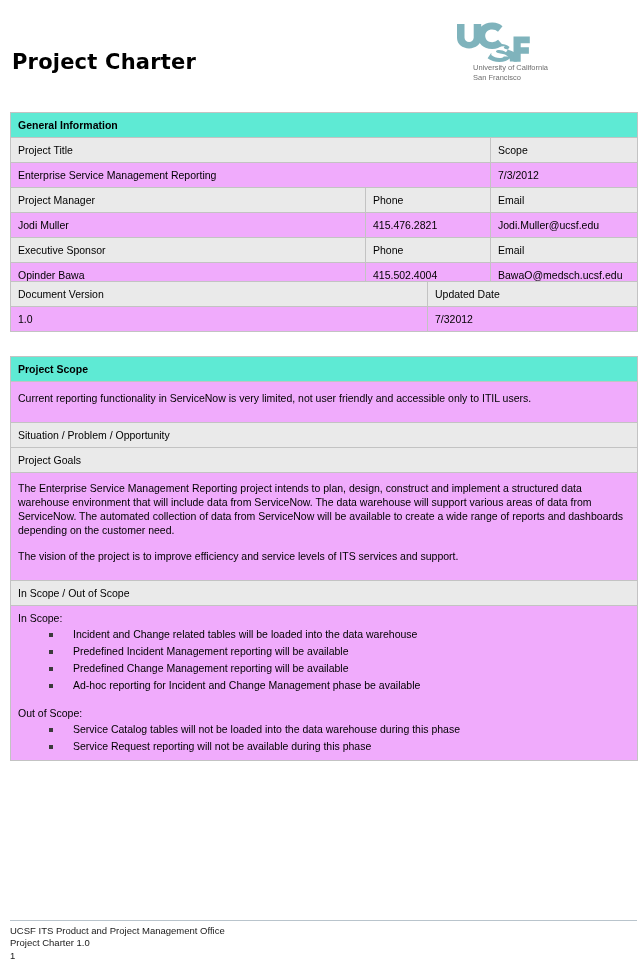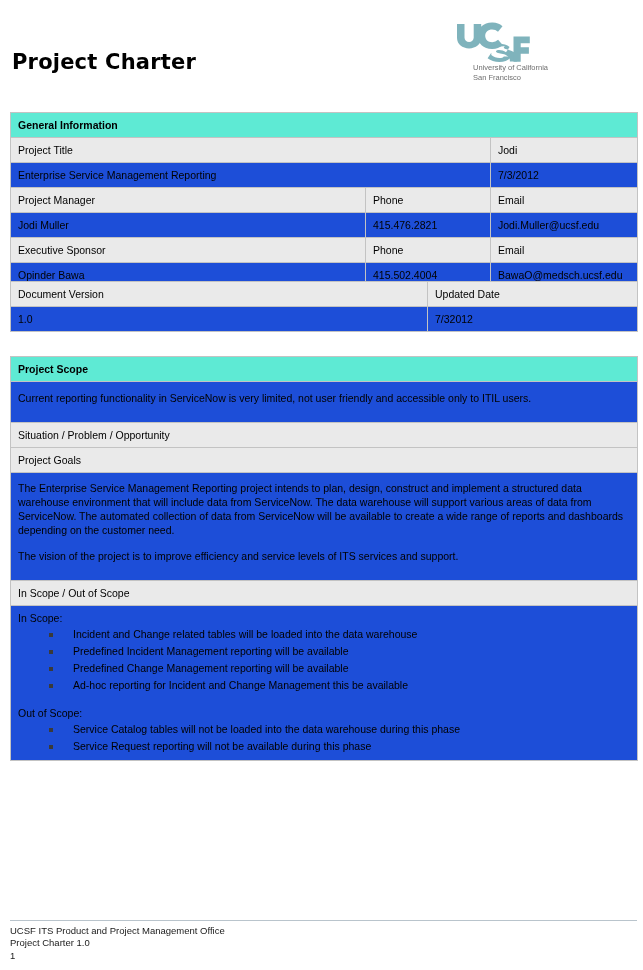--- a/index.html
+++ b/index.html
@@ -60,21 +60,21 @@
     width: 627px;
     border-collapse: collapse;
     table-layout: fixed;
     font-size: 10.5px;
   }
   .doc-table td {
     border: 1px solid #c3c3c3;
     padding: 5px 6px 5px 7px;
     vertical-align: top;
     line-height: 14px;
-    background: #1d4ed8;
+    background: #f0abfc;
   }
   .doc-table td.hdr {
     background: #eaeaea;
   }
   .doc-table td.hdr-strong {
     background: #5eead4;
     font-weight: bold;
   }
 
   #general-information-table { top: 112px; }
@@ -159,21 +159,21 @@
     <col style="width:355px">
     <col style="width:125px">
     <col style="width:147px">
   </colgroup>
   <tbody>
     <tr>
       <td class="hdr-strong" colspan="3">General Information</td>
     </tr>
     <tr>
       <td class="hdr" colspan="2">Project Title</td>
-      <td class="hdr">Jodi</td>
+      <td class="hdr">Scope</td>
     </tr>
     <tr>
       <td colspan="2">Enterprise Service Management Reporting</td>
       <td>7/3/2012</td>
     </tr>
     <tr>
       <td class="hdr">Project Manager</td>
       <td class="hdr">Phone</td>
       <td class="hdr">Email</td>
     </tr>
@@ -238,21 +238,21 @@
     <tr>
       <td class="hdr">In Scope / Out of Scope</td>
     </tr>
     <tr>
       <td class="scope-cell">
         <p class="scope-lead">In Scope:</p>
         <ul class="scope-list">
           <li>Incident and Change related tables will be loaded into the data warehouse</li>
           <li>Predefined Incident Management reporting will be available</li>
           <li>Predefined Change Management reporting will be available</li>
-          <li>Ad-hoc reporting for Incident and Change Management this be available</li>
+          <li>Ad-hoc reporting for Incident and Change Management phase be available</li>
         </ul>
         <div class="gap"></div>
         <p class="scope-lead">Out of Scope:</p>
         <ul class="scope-list">
           <li>Service Catalog tables will not be loaded into the data warehouse during this phase</li>
           <li>Service Request reporting will not be available during this phase</li>
         </ul>
       </td>
     </tr>
   </tbody>

